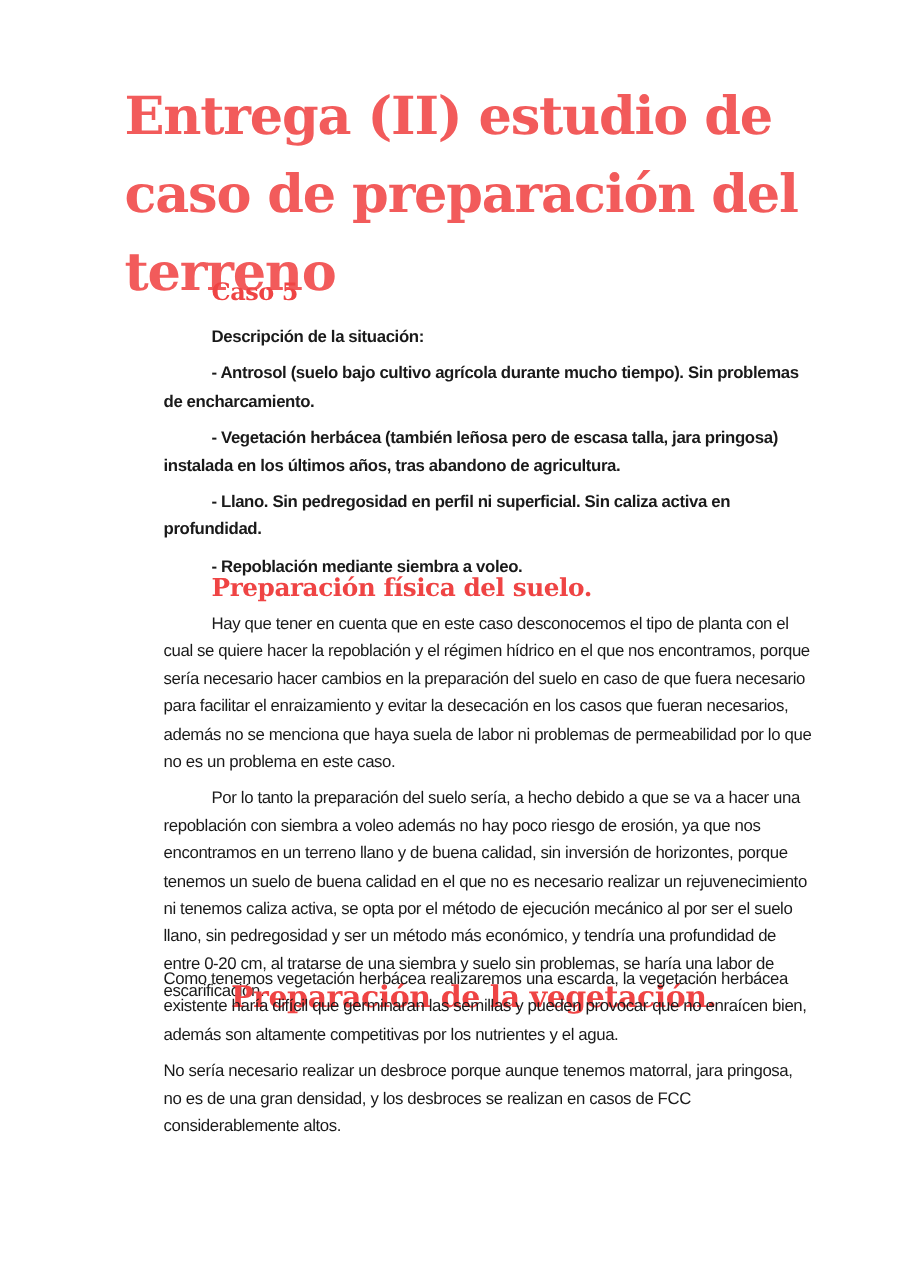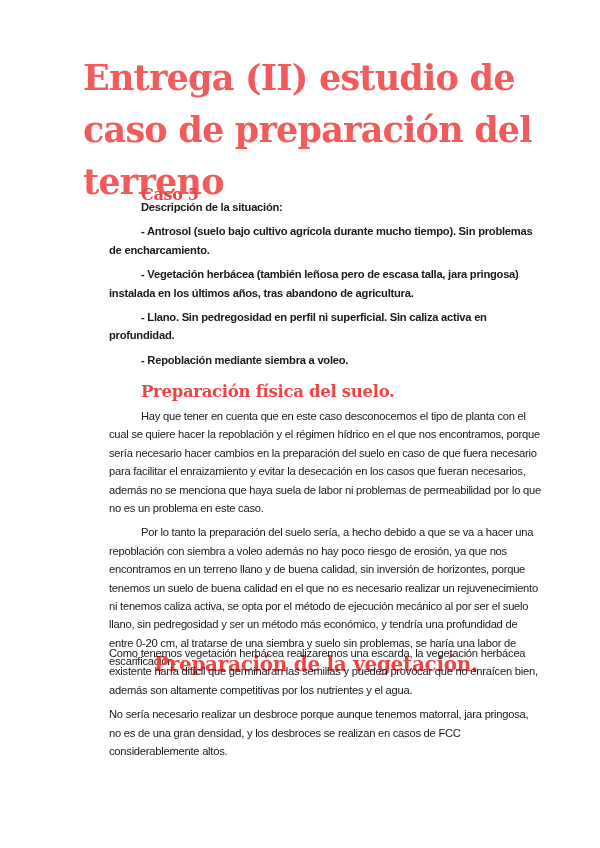--- a/index.html
+++ b/index.html
@@ -29,21 +29,21 @@
 </style>
 </head>
 <body>
 
 <div class="page">
 
   <h1 class="title">Entrega (II) estudio de caso de preparación del terreno</h1>
 
   <h2 class="h2 case">Caso 5</h2>
 
-  <div class="block bold" style="top:198px;">
+  <div class="block bold" style="top:216px;">
     <p style="padding-left:32px;">Descripción de la situación:</p>
     <p class="ind gap">-  Antrosol  (suelo bajo cultivo agrícola durante mucho tiempo). Sin problemas de encharcamiento.</p>
     <p class="ind gap">-  Vegetación herbácea (también leñosa pero de escasa talla, jara pringosa) instalada en los últimos años, tras abandono de agricultura.</p>
     <p class="ind gap">- Llano. Sin pedregosidad en perfil ni superficial. Sin caliza activa en profundidad.</p>
     <p class="gap" style="padding-left:32px;">- Repoblación mediante siembra a voleo.</p>
   </div>
 
   <h2 class="h2 sec1">Preparación física del suelo.</h2>
 
   <div class="block" style="top:407px;">

